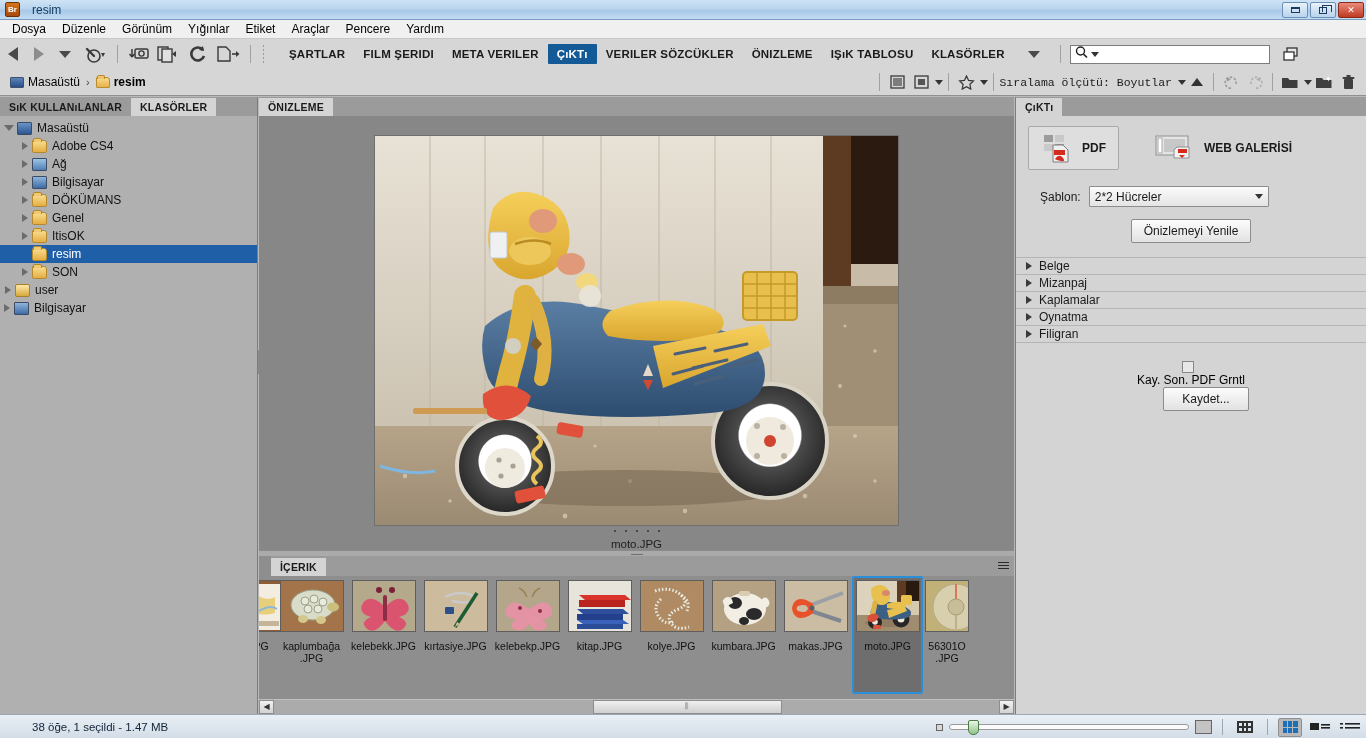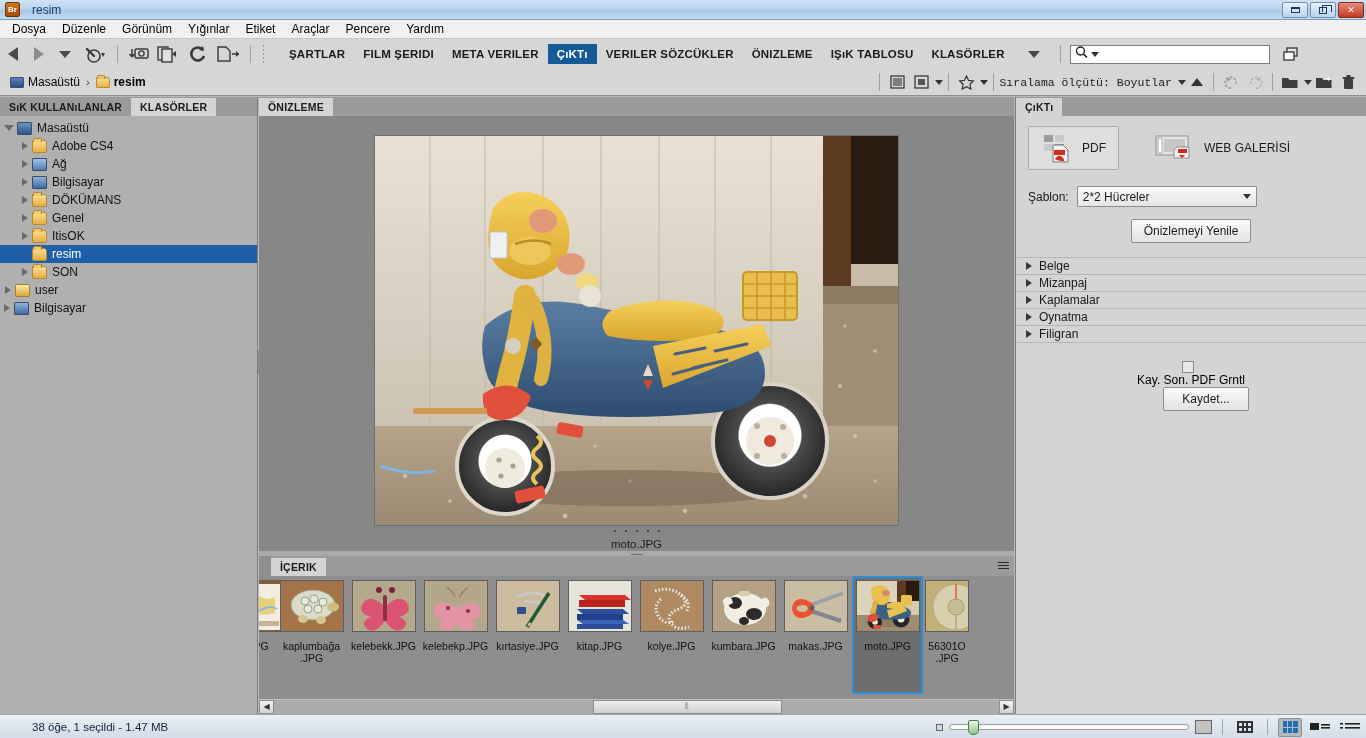--- a/index.html
+++ b/index.html
@@ -182,27 +182,27 @@
 
   
   #rightpanel {
     position:absolute; left:1015px; top:97px; width:351px; height:617px;
     background:#d4d4d4; border-left:1px solid #7c7c7c;
   }
   .output-body { padding: 10px 12px 0 12px; background:#d4d4d4; }
   .out-btns { display:flex; align-items:center; gap: 6px; }
   .out-btn {
     display:flex; align-items:center; gap:7px; padding: 6px 12px;
-    font-size: 12px; color:#1a1a1a;
+    font-size: 12px; color:#1a1a1a;font-weight:bold;
   }
   .out-btn.active { background:#dedede; border:1px solid #a9a9a9; border-radius:2px; }
   .pdf-ico { width: 34px; height: 30px; position: relative; }
   .web-ico { width: 42px; height: 28px; position: relative; }
   .row-inline { display:flex; align-items:center; margin-top: 16px; }
-  .lbl { font-size: 12px; color:#1a1a1a; margin-right: 8px; }
+  .lbl { font-size: 12px; color:#1a1a1a; margin-right: 8px; margin-left: 12px; }
   .combo {
     width: 180px; height: 21px; background: linear-gradient(#fbfbfb,#e4e4e4);
     border:1px solid #8d8d8d; display:flex; align-items:center; justify-content:space-between;
     padding: 0 5px; font-size: 12px; color:#1a1a1a; border-radius:1px;
   }
   .btn {
     background: linear-gradient(#fcfcfc,#e2e2e2); border:1px solid #8d8d8d;
     border-radius: 2px; font-size: 12px; padding: 4px 12px; color:#1a1a1a;
   }
   .accordion { margin-top: 14px; border-top:1px solid #b5b5b5; }
@@ -700,42 +700,42 @@
               <circle cx="26" cy="9" r="3" fill="#7a2038"></circle>
               <circle cx="39" cy="9" r="3" fill="#7a2038"></circle>
             </svg>
         </div>
         <div class="thumb-label">kelebekk.JPG</div>
       </div>
 
       <div class="thumb-cell">
         <div class="thumb-img">
           <svg width="64" height="52" viewBox="0 0 64 52">
+              <rect width="64" height="52" fill="#cdbb9d"></rect>
+              <path d="M20 16 q14-7 26-2 q5 3 1 6 q-5 3 -20 0" stroke="#c9c9c9" stroke-width="2.5" fill="none"></path>
+              <rect x="20" y="26" width="9" height="7" rx="1" fill="#2d4f8a"></rect>
+              <path d="M52 12 L30 46" stroke="#1d5c33" stroke-width="3.5"></path>
+              <path d="M30 46 l2-5 l3 2 z" fill="#d8b98a"></path>
+            </svg>
+        </div>
+        <div class="thumb-label">kırtasiye.JPG</div>
+      </div>
+
+      <div class="thumb-cell">
+        <div class="thumb-img">
+          <svg width="64" height="52" viewBox="0 0 64 52">
               <rect width="64" height="52" fill="#b3a68a"></rect>
               <path d="M32 28 q-16-12-22-2 q-5 10 9 13 q-10 6 0 10 q9 3 15-10 z" fill="#eb8fa8" opacity=".85"></path>
               <path d="M32 28 q16-12 22-2 q5 10 -9 13 q10 6 0 10 q-9 3 -15-10 z" fill="#eb8fa8" opacity=".85"></path>
               <circle cx="23" cy="27" r="2" fill="#8d2d45"></circle>
               <circle cx="43" cy="30" r="2" fill="#8d2d45"></circle>
               <path d="M30 16 q-3-7-8-9 M35 16 q3-7 8-9" stroke="#9c7f55" stroke-width="1.5" fill="none"></path>
             </svg>
         </div>
         <div class="thumb-label">kelebekp.JPG</div>
-      </div>
-
-      <div class="thumb-cell">
-        <div class="thumb-img">
-          <svg width="64" height="52" viewBox="0 0 64 52">
-              <rect width="64" height="52" fill="#cdbb9d"></rect>
-              <path d="M20 16 q14-7 26-2 q5 3 1 6 q-5 3 -20 0" stroke="#c9c9c9" stroke-width="2.5" fill="none"></path>
-              <rect x="20" y="26" width="9" height="7" rx="1" fill="#2d4f8a"></rect>
-              <path d="M52 12 L30 46" stroke="#1d5c33" stroke-width="3.5"></path>
-              <path d="M30 46 l2-5 l3 2 z" fill="#d8b98a"></path>
-            </svg>
-        </div>
-        <div class="thumb-label">kırtasiye.JPG</div>
       </div>
 
       <div class="thumb-cell">
         <div class="thumb-img">
           <svg width="64" height="52" viewBox="0 0 64 52">
               <rect width="64" height="52" fill="#e7e4db"></rect>
               <path d="M10 14 h46 l6 5 h-46 z" fill="#d8342c"></path>
               <rect x="10" y="19" width="46" height="7" fill="#b9231d"></rect>
               <path d="M8 28 h46 l6 5 h-46 z" fill="#2e4f9e"></path>
               <rect x="8" y="33" width="46" height="6" fill="#24408a"></rect>

